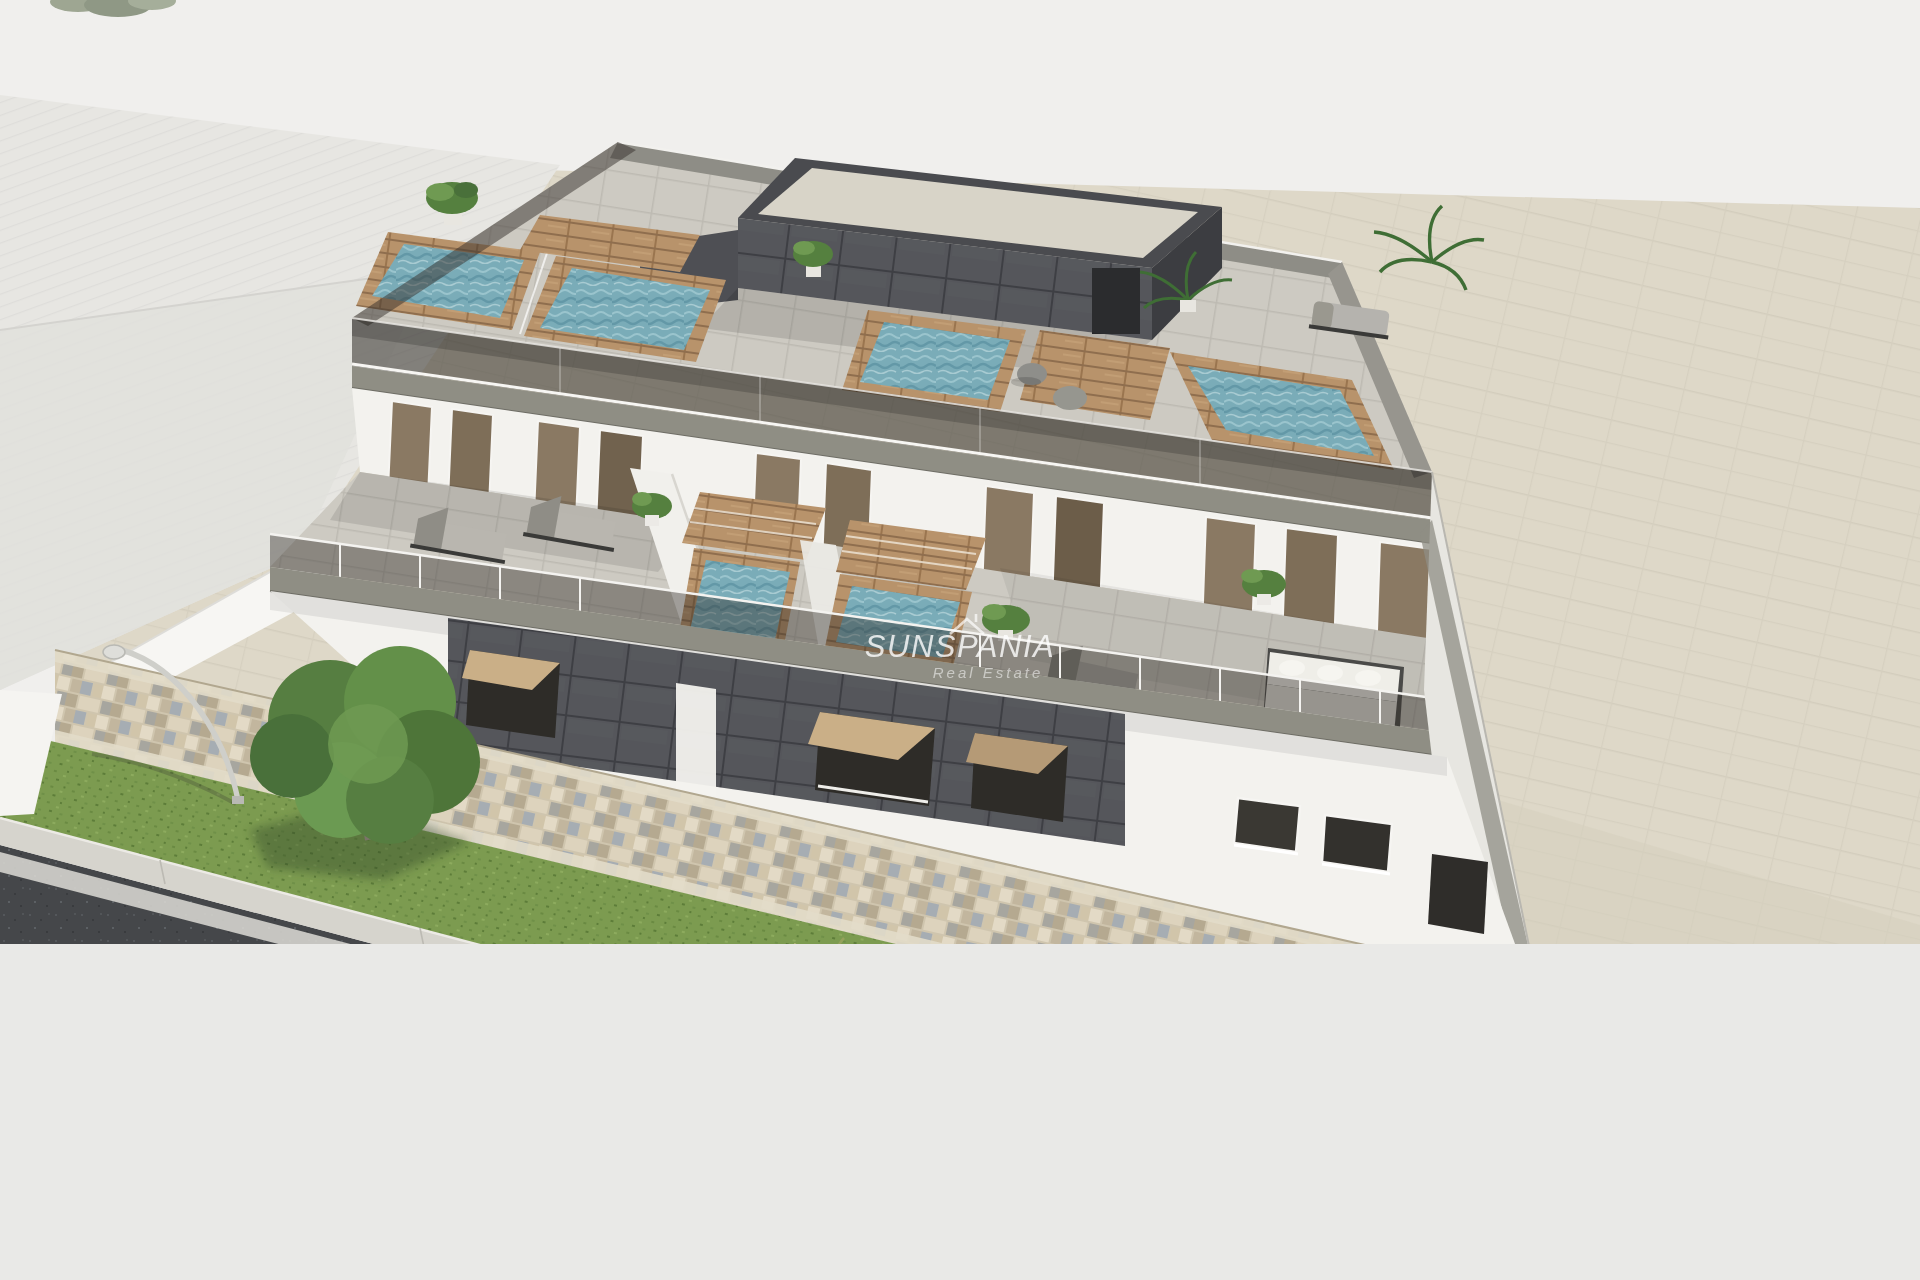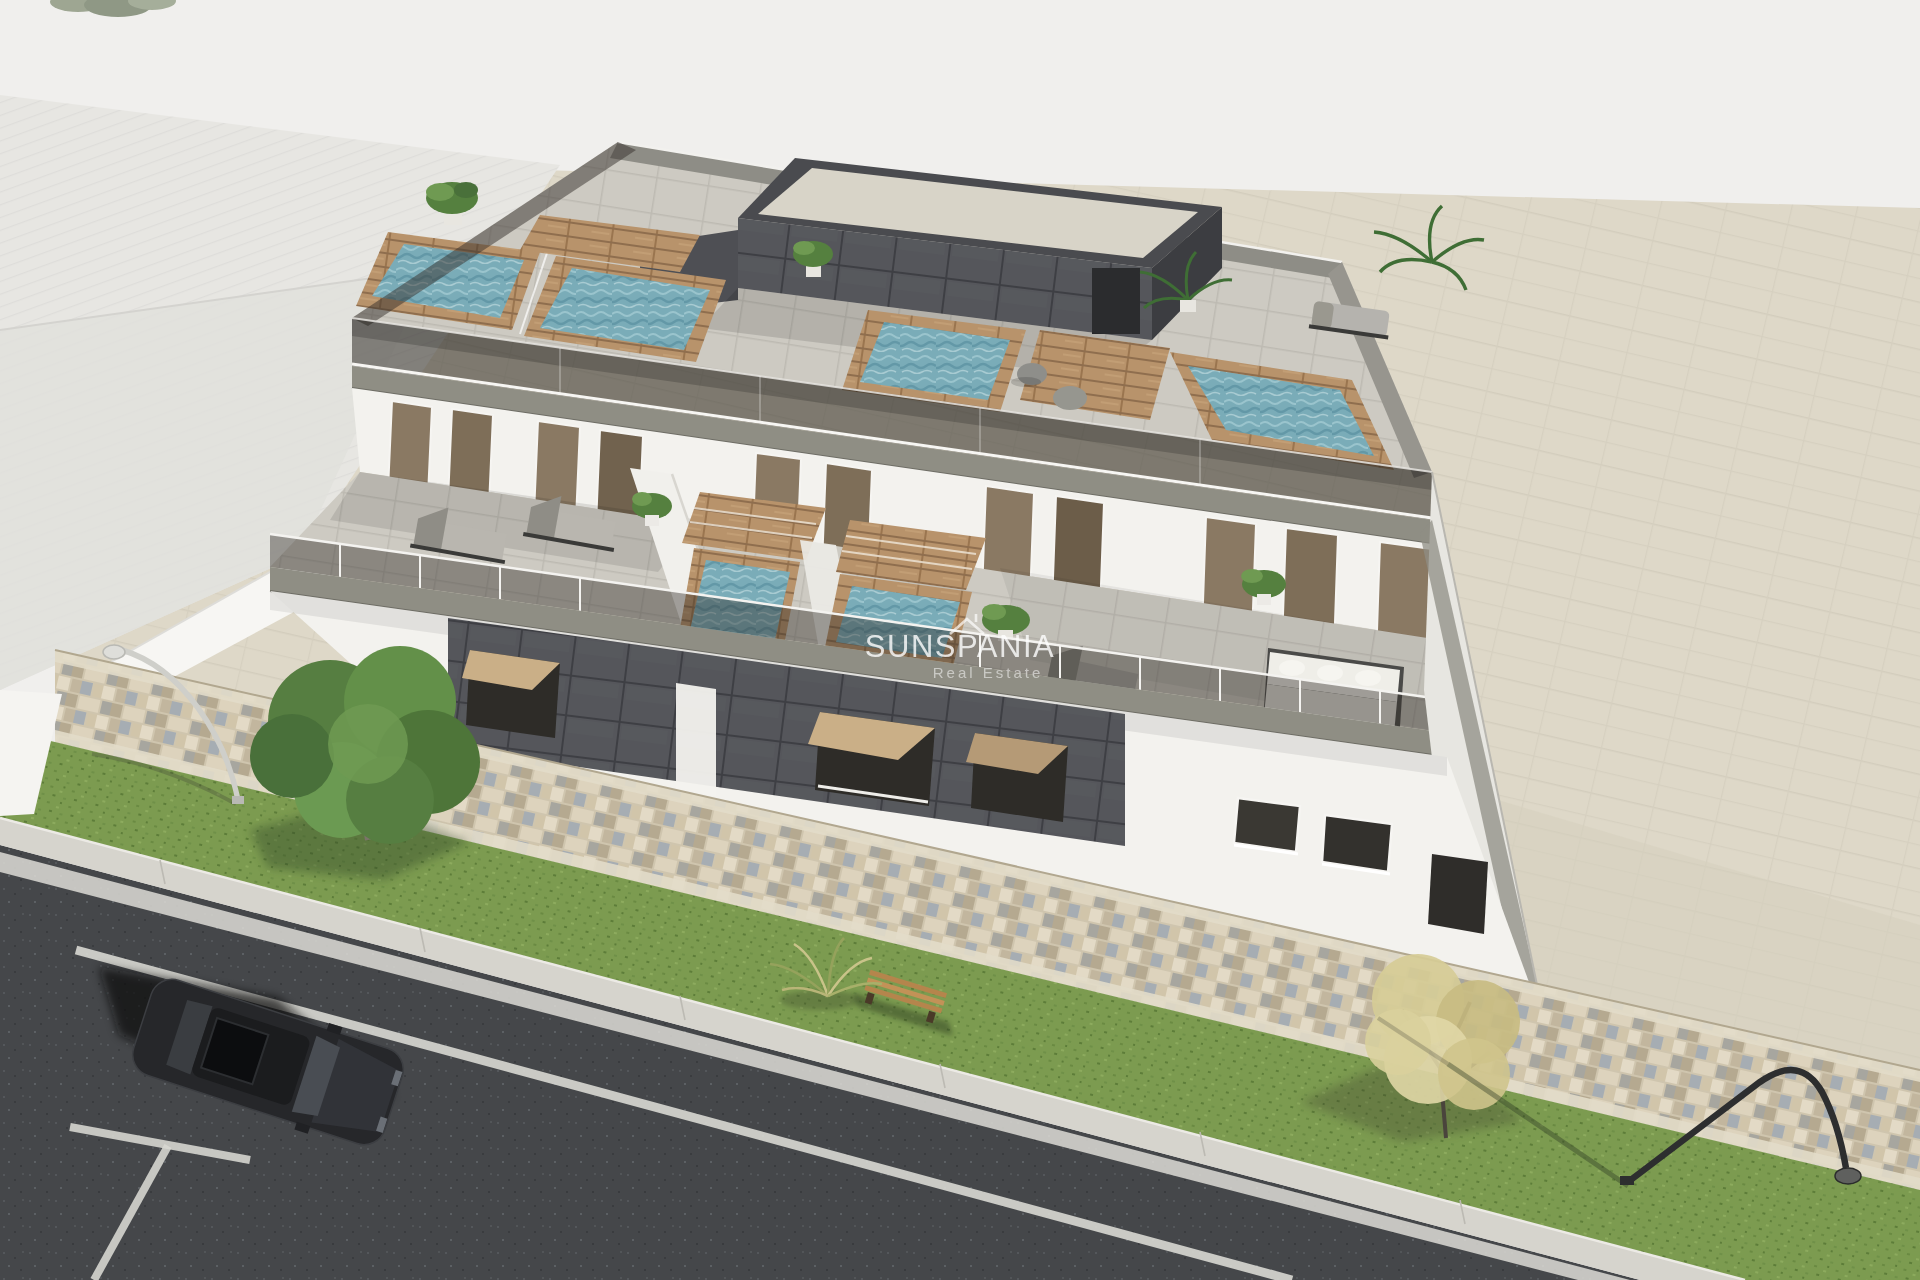--- a/index.html
+++ b/index.html
@@ -1,17 +1,17 @@
 <!DOCTYPE html>
 <html><head>
 <meta charset="utf-8">
 <style>
   html,body{margin:0;padding:0;background:#e9e9e7;}
-  .stage{position:relative;width:1920px;height:1280px;overflow:hidden;background:#f0efed;
-         font-family:"Liberation Sans", sans-serif;}
+  .stage{position:relative;width:1920px;height:944px;overflow:hidden;background:#f0efed;
+         font-family:"Liberation Sans", sans-serif;font-style:italic;}
   .stage svg{position:absolute;inset:0;display:block;}
   text{font-family:"Liberation Sans", sans-serif;}
   .wm-title{font-size:31px;letter-spacing:1.5px;font-weight:300;}
   .wm-sub{font-size:15px;letter-spacing:3px;font-weight:300;}
 </style>
 </head>
 <body>
 
 <div class="stage">
 <svg viewBox="0 0 1920 1280" width="1920" height="1280" xmlns="http://www.w3.org/2000/svg">

